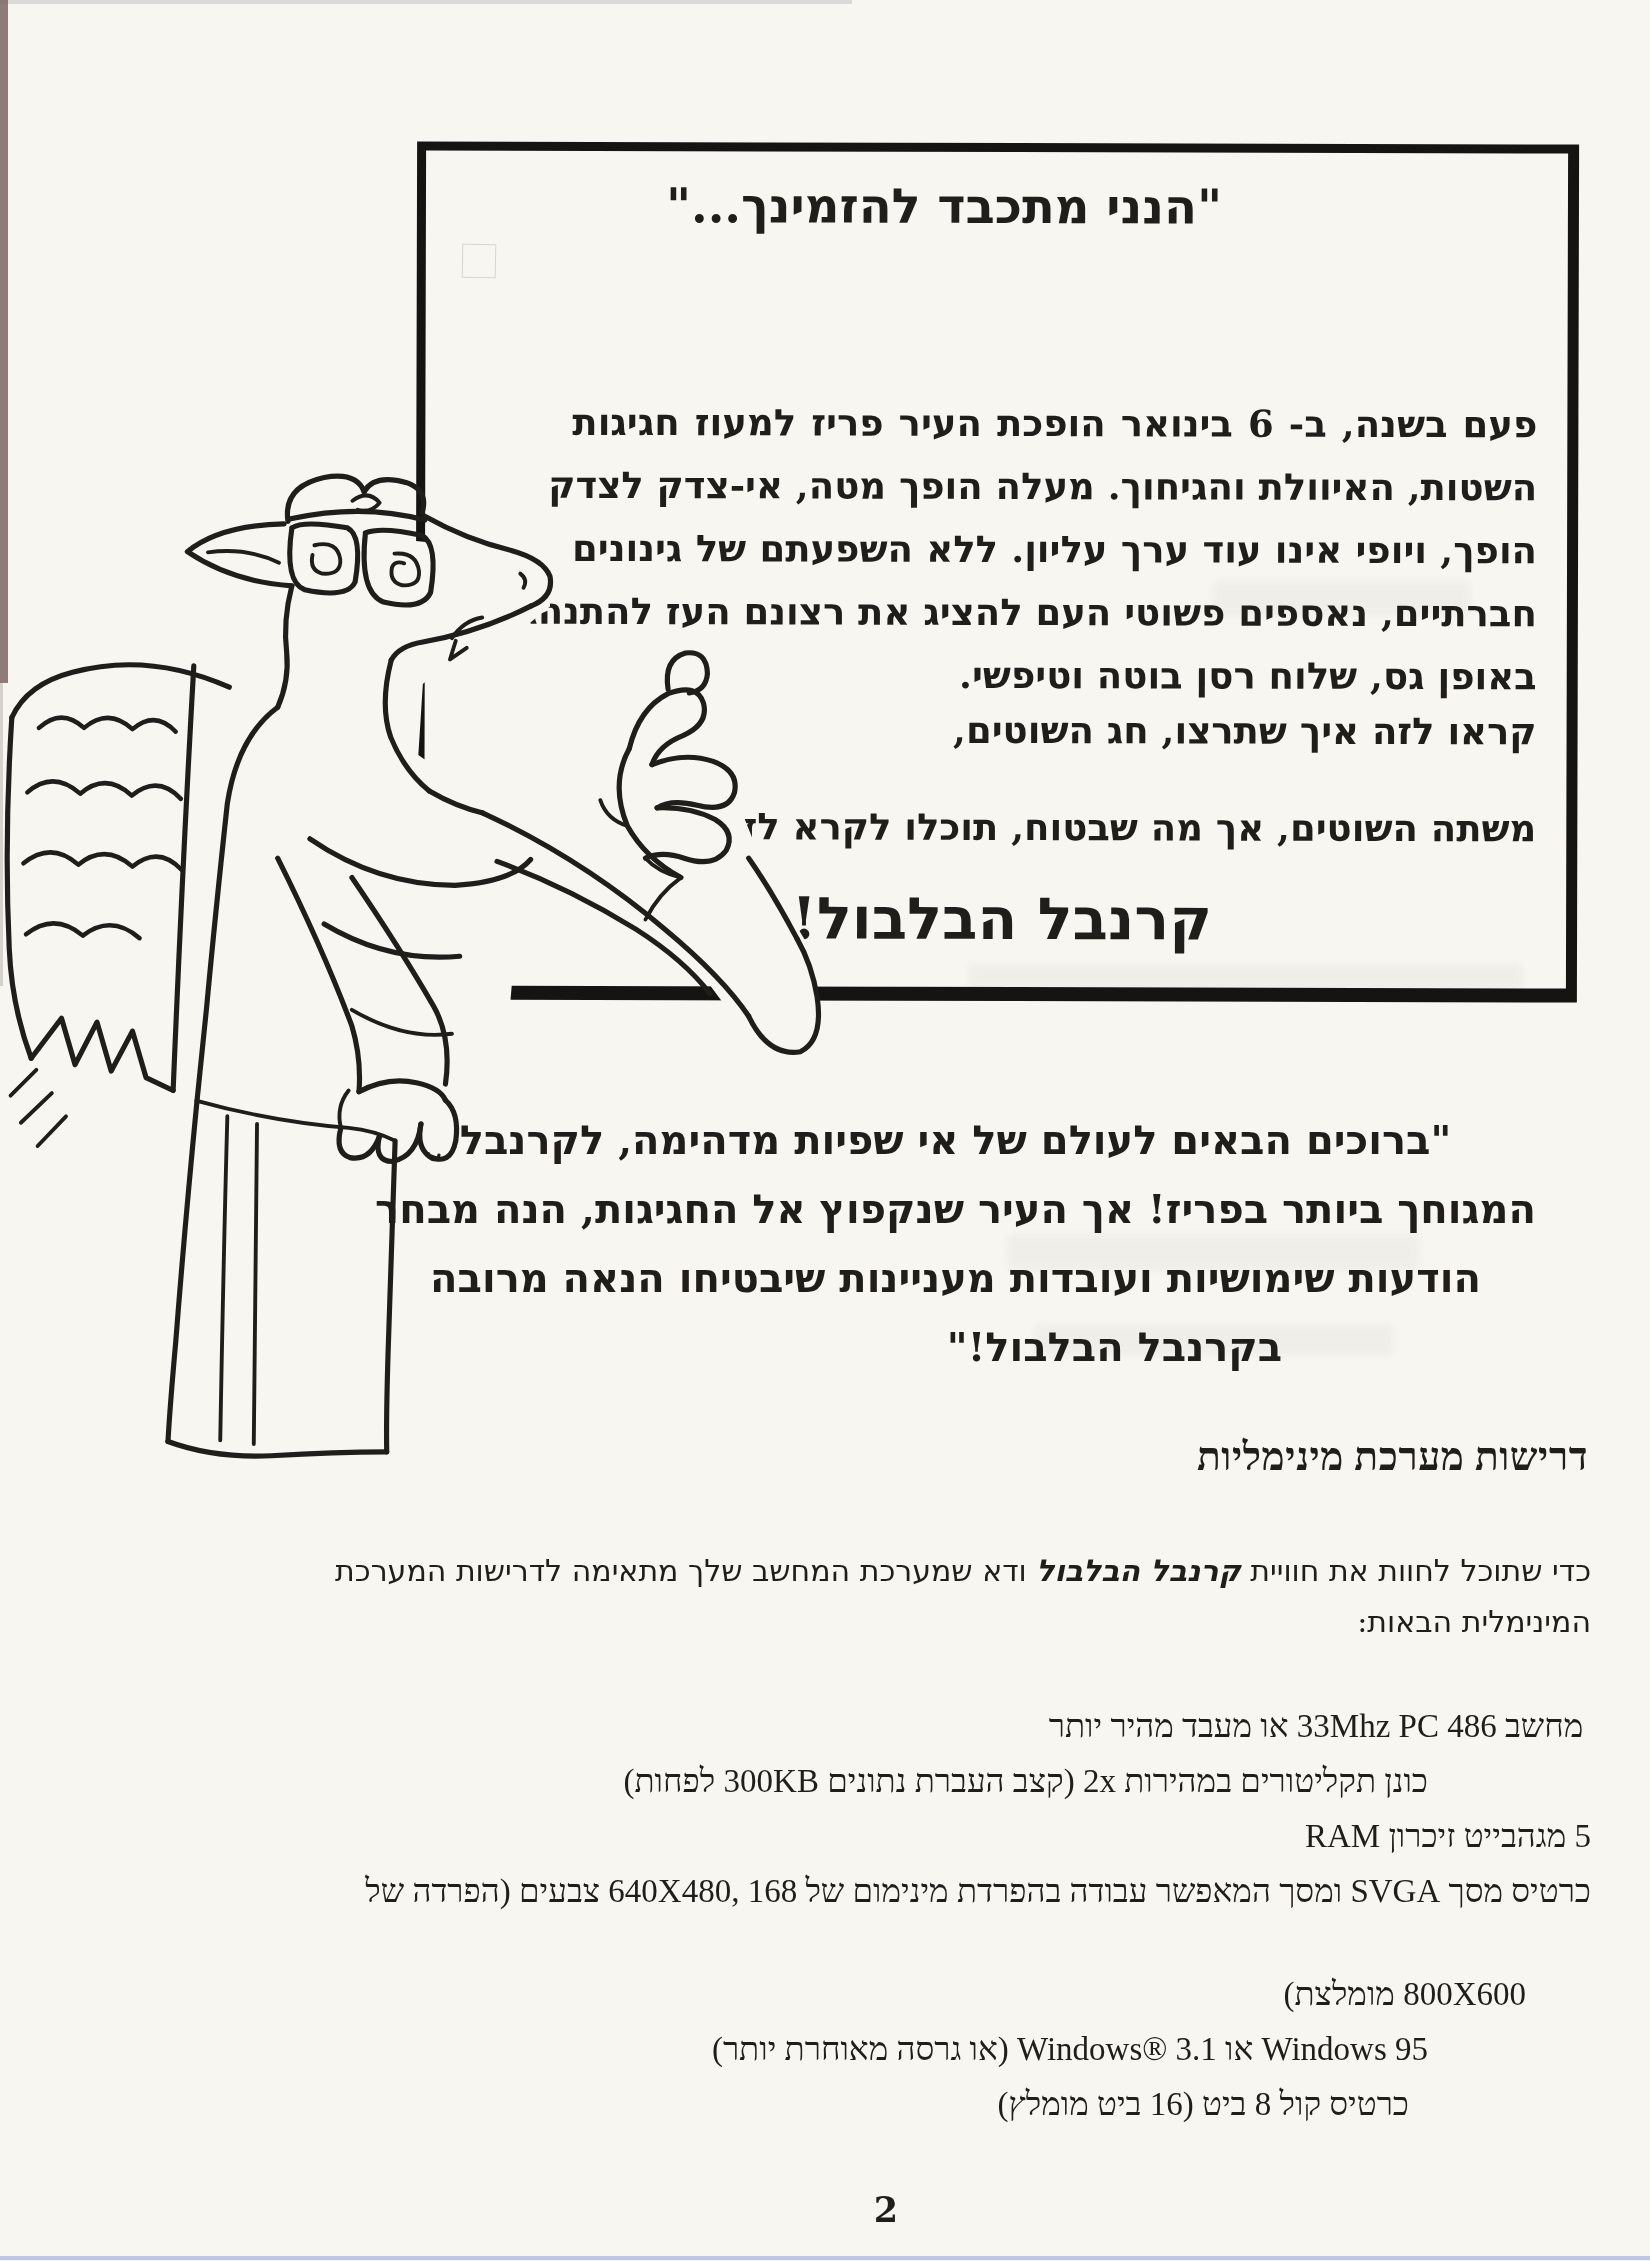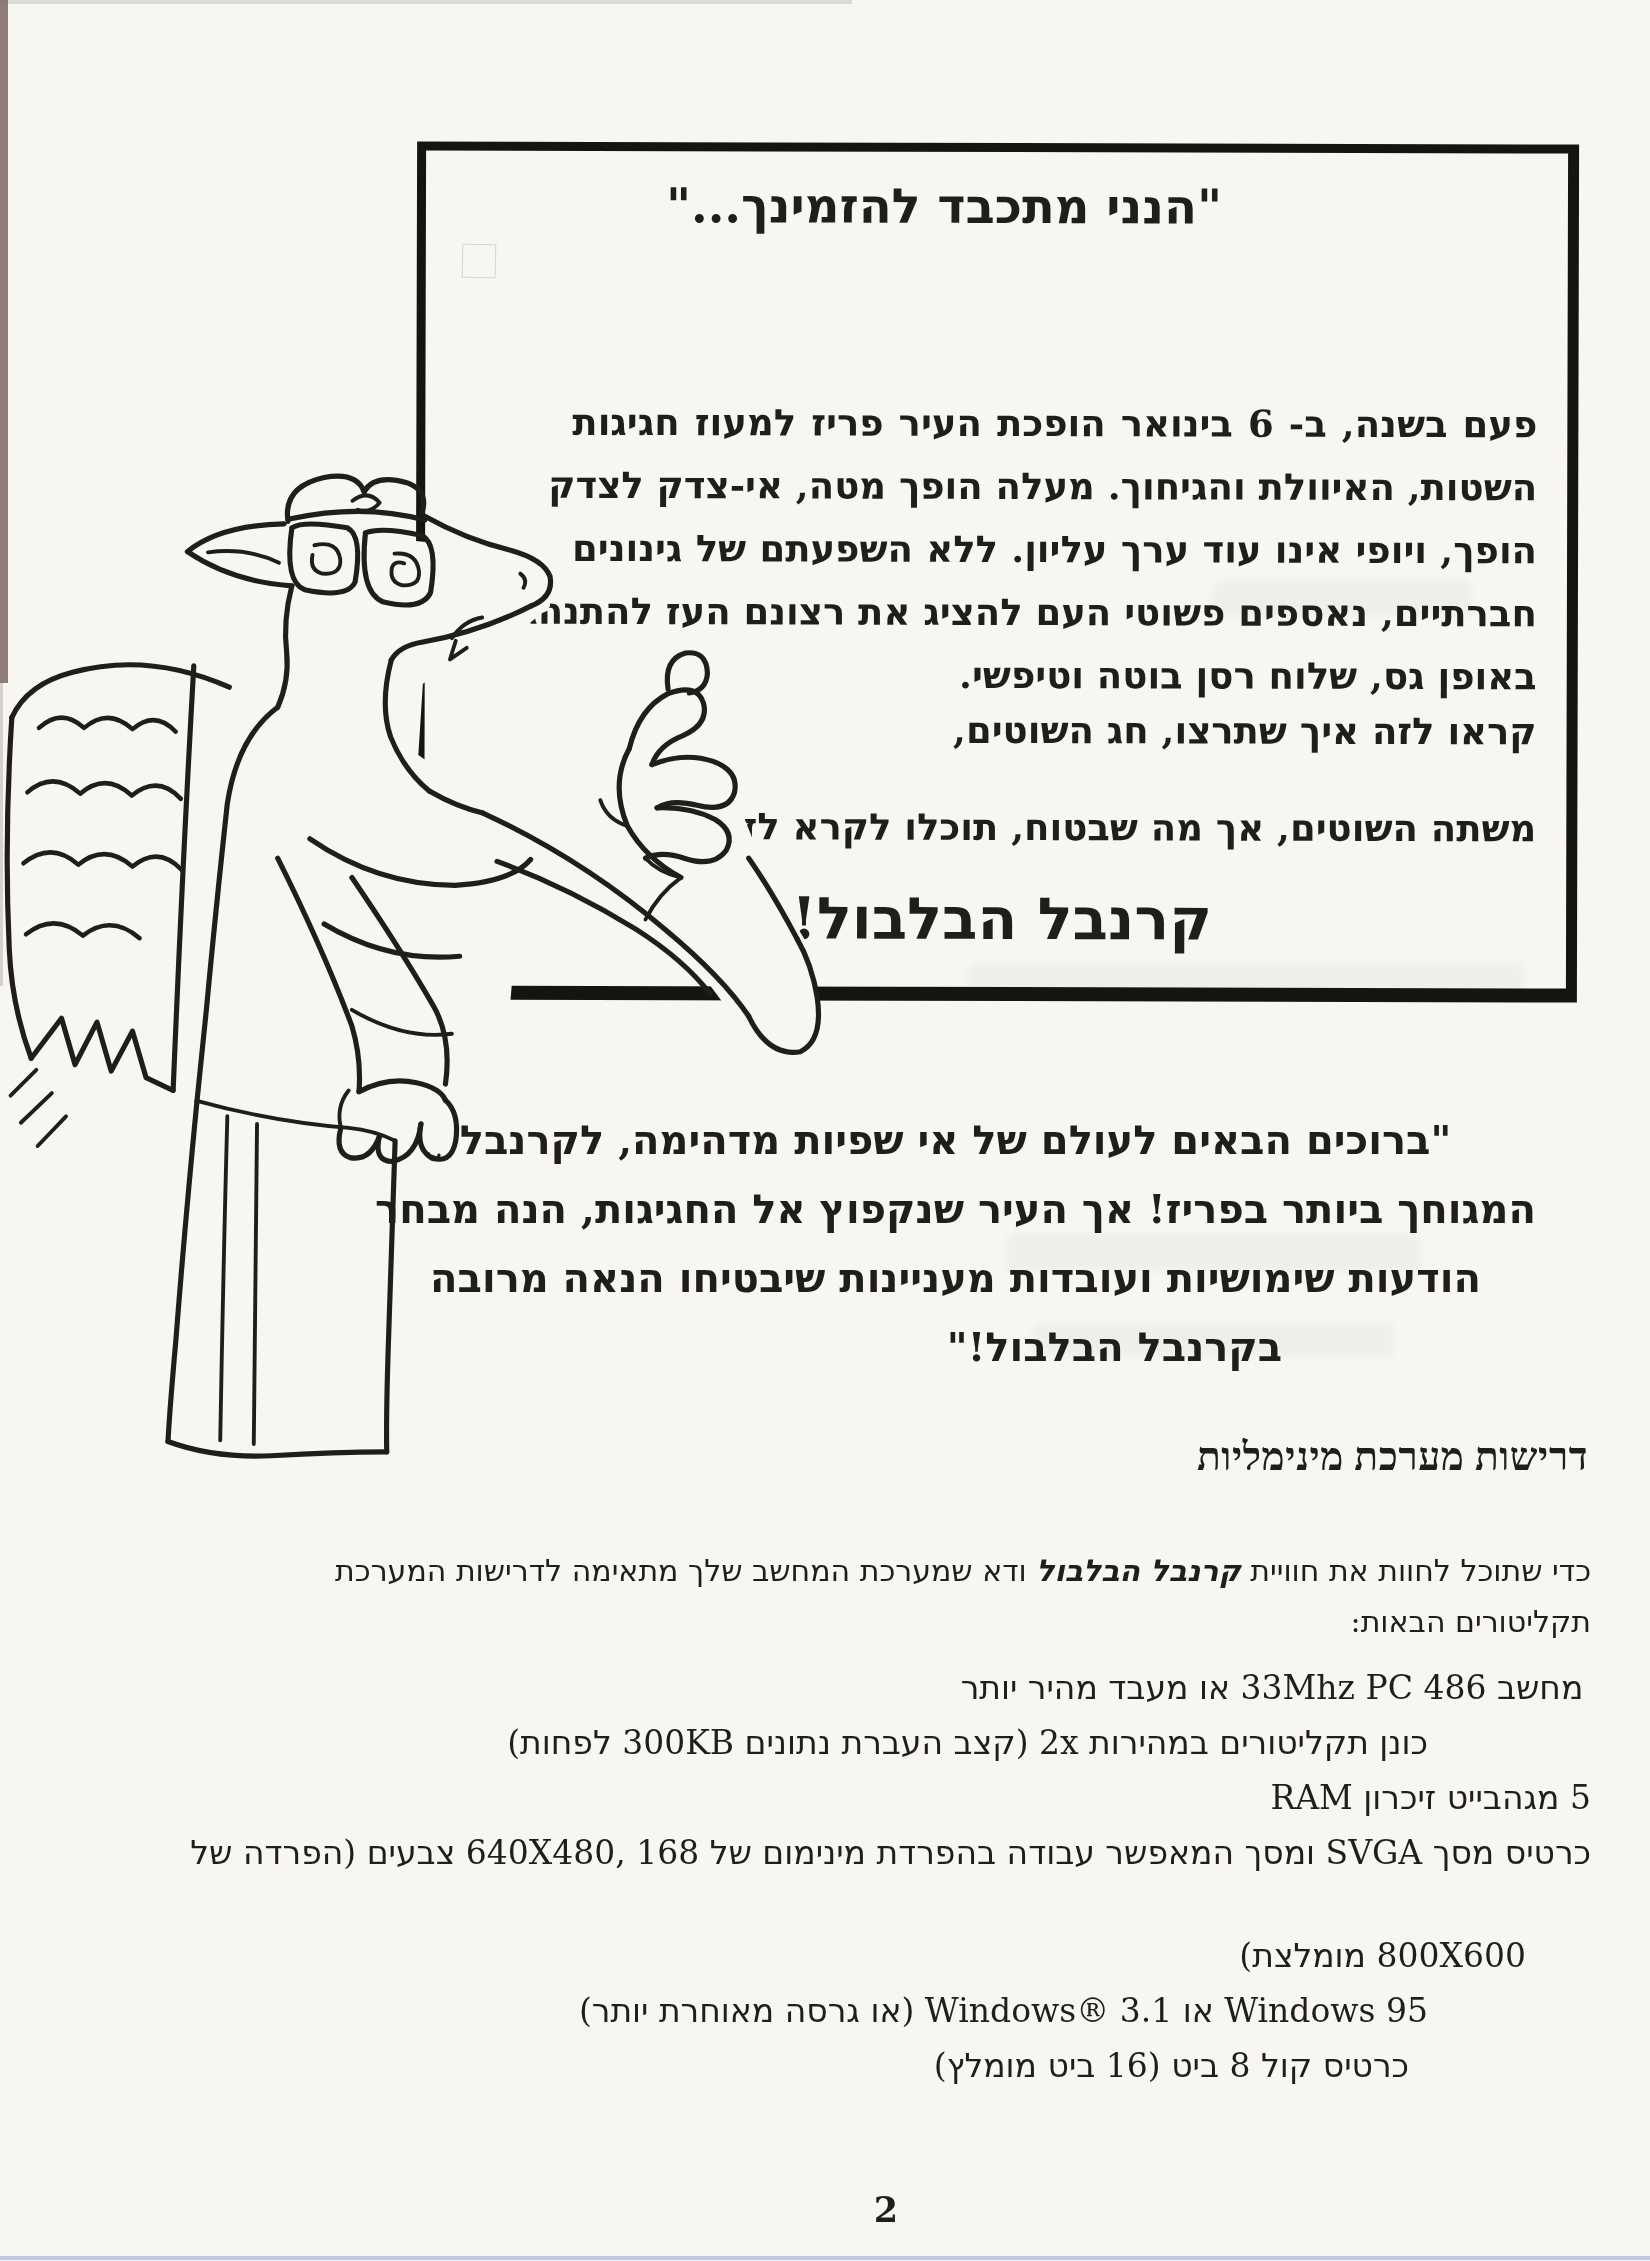--- a/index.html
+++ b/index.html
@@ -53,21 +53,21 @@
   .welcome .wline{font-size:40px;font-weight:700;line-height:69px;white-space:nowrap;}
   .welcome .wl-4{transform:translateX(159px);}
   
   .req-heading{
     position:absolute;top:1434px;right:63px;
     font-size:39px;font-weight:700;letter-spacing:0.6px;white-space:nowrap;font-family:Liberation Serif, serif;
   }
   .req-intro{position:absolute;top:1518px;right:60px;width:1394px;text-align:right;font-size:30px;line-height:51px;margin-top:27px;}
   .req-intro .iline{white-space:nowrap;}
   .req-intro .hl{font-weight:700;font-style:italic;}
-  .req-list{position:absolute;top:1660px;right:60px;width:1484px;text-align:right;font-size:33px;line-height:55px;}
+  .req-list{position:absolute;top:1699px;right:60px;width:1484px;text-align:right;font-size:33px;line-height:55px;font-family:Liberation Serif, serif;}
   .req-item{white-space:nowrap;}
   .ri-0{margin-right:7.7px;}
   .ri-1{margin-right:163px;}
   .ri-2{margin-right:0;}
   .ri-3{margin-right:0;}
   .ri-4{margin-right:0;}
   .ri-5{margin-right:65px;margin-top:48px;}
   .ri-6{margin-right:163px;}
   .ri-7{margin-right:182px;}
   .ri-8{margin-right:182px;}
@@ -191,21 +191,21 @@
     <div class="wline">"ברוכים הבאים לעולם של אי שפיות מדהימה, לקרנבל</div>
     <div class="wline">המגוחך ביותר בפריז! אך העיר שנקפוץ אל החגיגות, הנה מבחר</div>
     <div class="wline">הודעות שימושיות ועובדות מעניינות שיבטיחו הנאה מרובה</div>
     <div class="wline wl-4">בקרנבל הבלבול!"</div>
   </div>
 
   <div class="req-heading">דרישות מערכת מינימליות</div>
 
   <div class="req-intro">
     <div class="iline"><span>כדי שתוכל לחוות את חוויית </span><span class="hl">קרנבל הבלבול</span><span> ודא שמערכת המחשב שלך מתאימה לדרישות המערכת</span></div>
-    <div class="iline">תקליטורים הבאות:</div>
+    <div class="iline">המינימלית הבאות:</div>
   </div>
 
   <div class="req-list">
     <div class="req-item ri-0">מחשב 486 33Mhz PC או מעבד מהיר יותר</div>
     <div class="req-item ri-1">כונן תקליטורים במהירות 2x (קצב העברת נתונים 300KB לפחות)</div>
     <div class="req-item ri-2">5 מגהבייט זיכרון RAM</div>
     <div class="req-item ri-4">כרטיס מסך SVGA ומסך המאפשר עבודה בהפרדת מינימום של 640X480, 168 צבעים (הפרדה של</div>
     <div class="req-item ri-5">800X600 מומלצת)</div>
     <div class="req-item ri-6">Windows 95 או Windows®‎ 3.1 (או גרסה מאוחרת יותר)</div>
     <div class="req-item ri-8">כרטיס קול 8 ביט (16 ביט מומלץ)</div>

